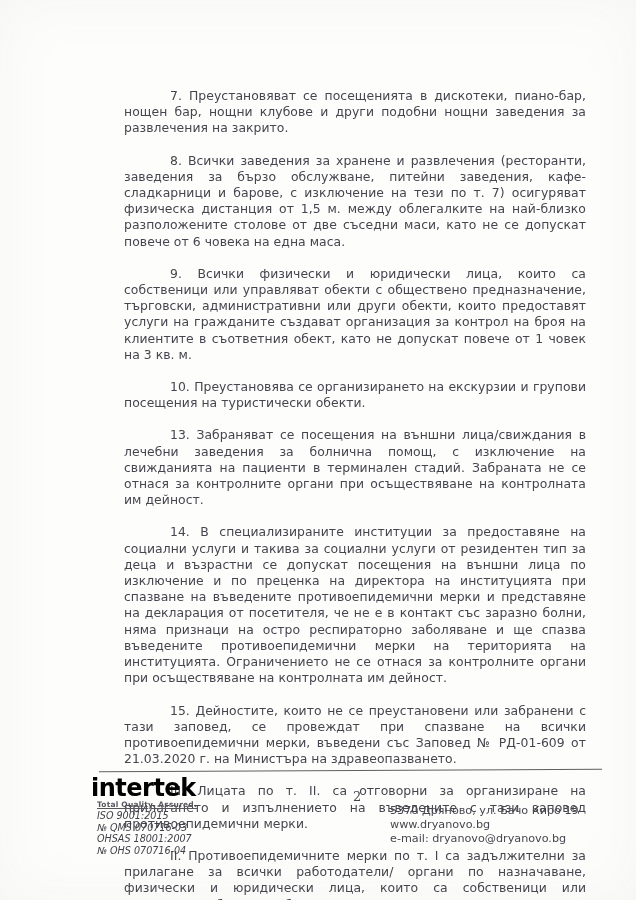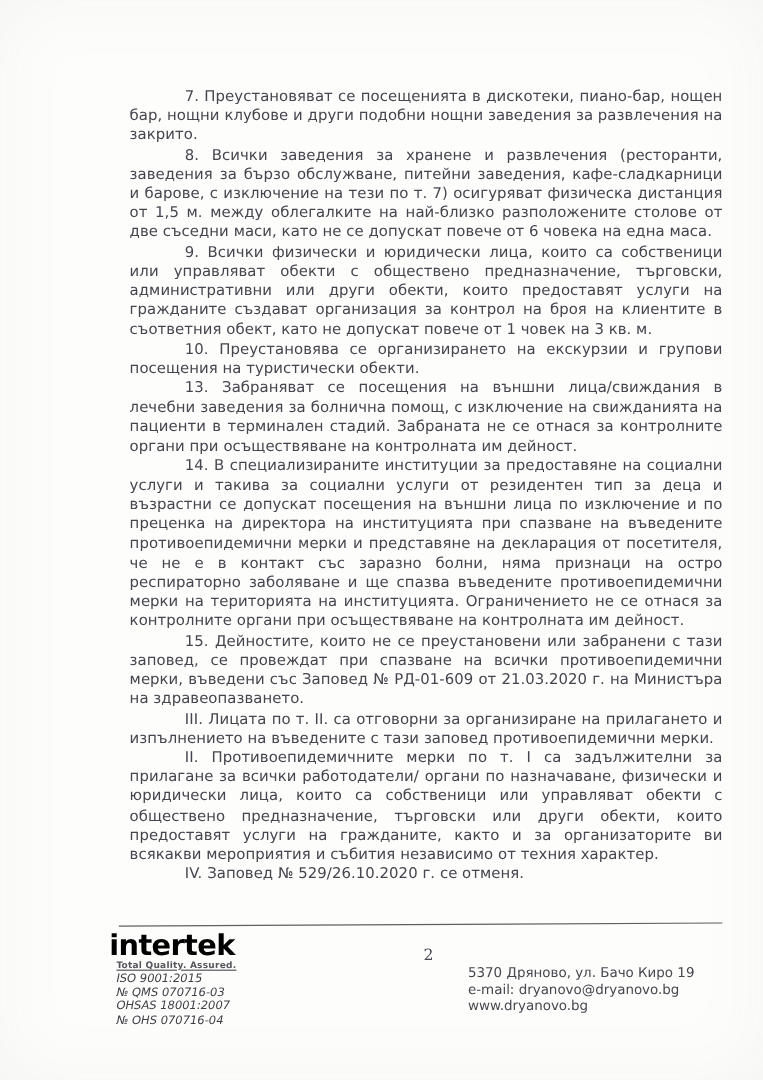--- a/index.html
+++ b/index.html
@@ -19,21 +19,21 @@
   
   .text-block {
     position: absolute;
     left: 108px; top: 72px; width: 494px;
     text-align: justify;
     font-size: 12.4px;
     line-height: 16.2px;
     letter-spacing: 0.05px;
     color: #45454f;
   }
-  .para { margin: 0; text-indent: 46px; }
+  .para { margin: 16px; text-indent: 46px; }
 
   
   .footer-divider {
     position: absolute;
     left: 99px; top: 770px; width: 503px; height: 1px;
     background: #60605f;
     transform: rotate(-0.3deg);
   }
   .logo {
     position: absolute;
@@ -122,18 +122,18 @@
       <div class="cert-line">№ OHS 070716-04</div>
     </div>
 
   <div class="pagenum">2</div>
 
   <div class="contact">
 
       <div class="contact-line">5370 Дряново, ул. Бачо Киро 19</div>
 
 
+      <div class="contact-line">www.dryanovo.bg</div>
+
       <div class="contact-line">e-mail: dryanovo@dryanovo.bg</div>
-
-      <div class="contact-line">www.dryanovo.bg</div>
     </div>
 
 </div>
 
 </body></html>

